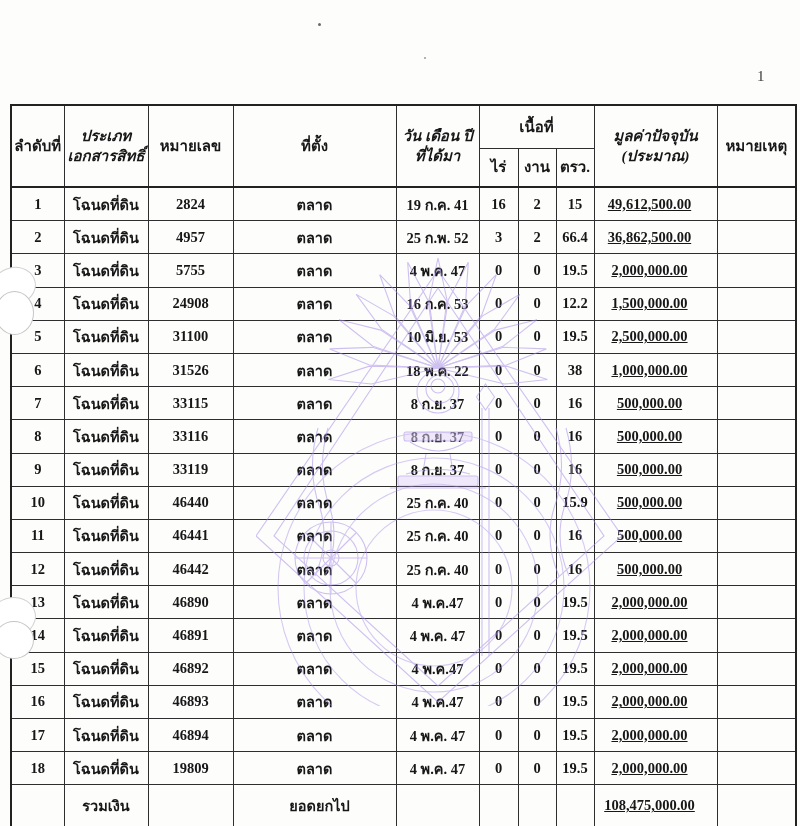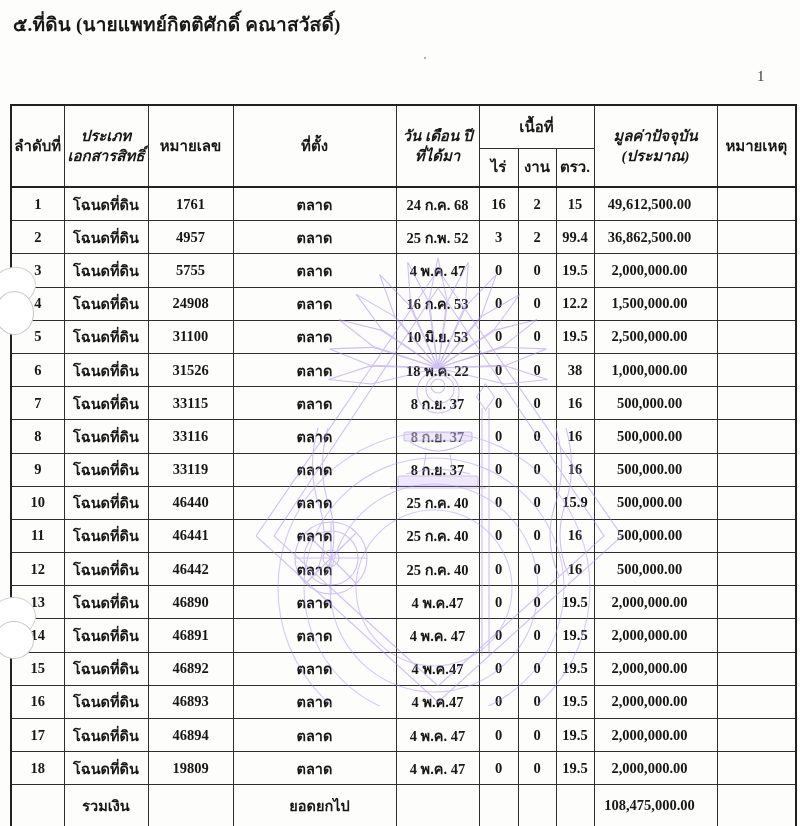--- a/index.html
+++ b/index.html
@@ -29,21 +29,21 @@
     text-align:center;vertical-align:middle;
     background:transparent;
   }
   .land-table{border:2.4px solid #222;}
   .land-table thead th{font-size:15px;line-height:1.35;}
   .land-table thead tr.h1 th{height:42px;}
   .land-table thead tr.h2 th{height:37px;}
   .land-table thead{border-bottom:2.6px solid #222;}
   .land-table tbody td{height:32.2px;}
   .land-table tfoot td{height:41px;}
-  .col-value{text-align:right;padding-right:14px !important;}
+  .col-value{text-align:right;padding-right:14px !important;text-decoration:underline;}
   .cell-left{text-align:left;padding-left:12px !important;}
   .hline{display:block;font-style:italic;}
   
   .seal{position:absolute;left:256px;top:236px;width:380px;height:470px;
         opacity:.52;pointer-events:none;z-index:5;}
   
   .punch{position:absolute;background:#ffffff;border:1px solid #d2d2d2;
          border-radius:50%;z-index:9;}
   .p1a{left:-8px;top:267px;width:42px;height:36px;transform:rotate(-12deg);}
   .p1b{left:-5px;top:291px;width:37px;height:42px;border-color:#c6c6c6;}
@@ -51,21 +51,20 @@
   .p2b{left:-6px;top:621px;width:38px;height:36px;border-color:#c6c6c6;}
   .speck{position:absolute;border-radius:50%;background:#6a6a6a;z-index:2;}
   .s1{left:318px;top:23px;width:3px;height:3px;}
   .s2{left:424px;top:57px;width:2px;height:2px;background:#9a9a9a;}
 </style>
 </head>
 <body>
 
 <div class="page">
 
-  <div class="doc-title">๕.ที่ดิน (นายแพทย์กิตติศักดิ์ คณาสวัสดิ์)</div>
   <div class="speck s1"></div>
   <div class="speck s2"></div>
   <div class="page-number">1</div>
 
   <svg class="seal" viewBox="0 0 380 470" xmlns="http://www.w3.org/2000/svg">
     <defs>
       <path id="petal" d="M182 132 L173 64 L182 22 L191 64 Z"></path>
     </defs>
     <g stroke="#a58ae6" fill="none" stroke-width="1.1">
 
@@ -157,38 +156,38 @@
       <tr class="h2">
         <th>ไร่</th>
         <th>งาน</th>
         <th>ตรว.</th>
       </tr>
     </thead>
     <tbody>
         <tr>
           <td class="col-no">1</td>
           <td class="col-doc_type">โฉนดที่ดิน</td>
-          <td class="col-number">1761</td>
-          <td class="col-location">ตลาด</td>
-          <td class="col-acquired_date">24 ก.ค. 68</td>
+          <td class="col-number">2824</td>
+          <td class="col-location">ตลาด</td>
+          <td class="col-acquired_date">19 ก.ค. 41</td>
           <td class="col-rai">16</td>
           <td class="col-ngan">2</td>
           <td class="col-sq_wah">15</td>
           <td class="col-value">49,612,500.00</td>
           <td class="col-note"></td>
         </tr>
         <tr>
           <td class="col-no">2</td>
           <td class="col-doc_type">โฉนดที่ดิน</td>
           <td class="col-number">4957</td>
           <td class="col-location">ตลาด</td>
           <td class="col-acquired_date">25 ก.พ. 52</td>
           <td class="col-rai">3</td>
           <td class="col-ngan">2</td>
-          <td class="col-sq_wah">99.4</td>
+          <td class="col-sq_wah">66.4</td>
           <td class="col-value">36,862,500.00</td>
           <td class="col-note"></td>
         </tr>
         <tr>
           <td class="col-no">3</td>
           <td class="col-doc_type">โฉนดที่ดิน</td>
           <td class="col-number">5755</td>
           <td class="col-location">ตลาด</td>
           <td class="col-acquired_date">4 พ.ค. 47</td>
           <td class="col-rai">0</td>

